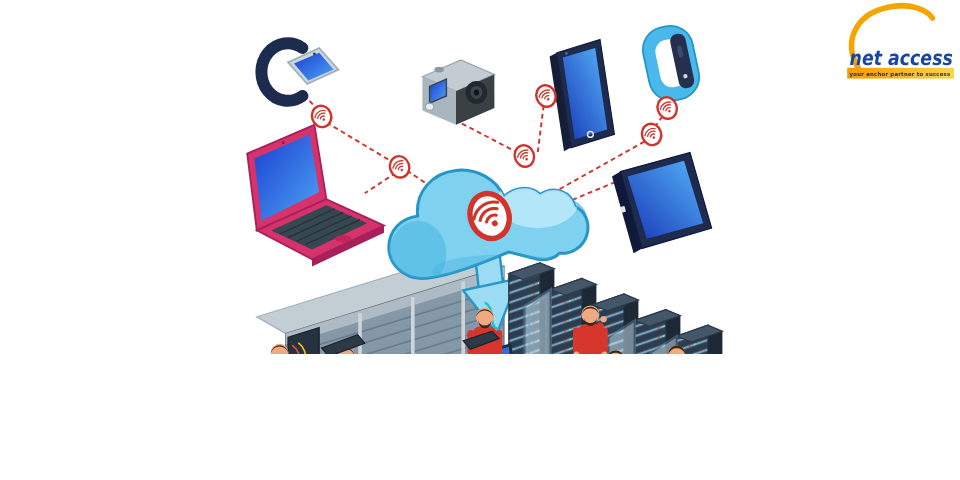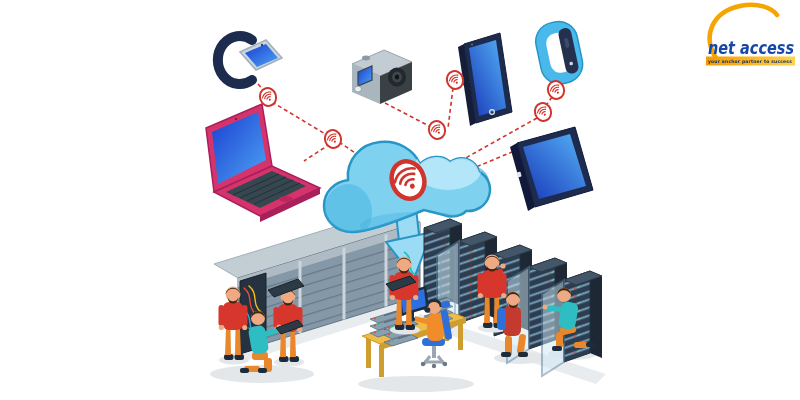--- a/index.html
+++ b/index.html
@@ -5,21 +5,21 @@
   :root{
     --red:#d0342c; --cloud:#7ed2f0; --cloudlight:#bdeafa; --clouddark:#3fb0dc; --cloudline:#2795c6;
     --navy:#1d2b4f; --screen:#2b50d9; --screenlight:#4da3f5; --pink:#d6336c; --pinkdark:#a8205a;
     --graylight:#c9d3da; --rackface:#8598a7; --rackline:#64788a; --rackroof:#c3cdd4;
     --cabface:#2c3d4f; --cabtop:#44566a; --cabside:#1d2834; --stripe:#7ba3c0; --glass:#cfeaf6;
     --sweater:#d7362c; --pants:#e8872b; --skin:#efa983; --hair:#43280f; --teal:#2fbdc4;
     --chair:#2f6fd8; --desk:#eebc49; --deskdark:#cf9c2e; --shadow:#e3e7ea;
     --logoblue:#1747a5; --logogold:#f6a500; --metal:#8aa0b2;
   }
   html,body{margin:0;padding:0;background:#fff;}
-  .stage{position:relative;width:800px;height:400px;background:#fff;overflow:hidden;
+  .stage{position:relative;width:800px;height:295px;background:#fff;overflow:hidden;
          font-family:"DejaVu Sans","Liberation Sans",sans-serif;}
   svg{position:absolute;left:0;top:0;}
   .shadow{fill:var(--shadow);}
   .sweater{fill:var(--sweater);} .pants{fill:var(--pants);} .skin{fill:var(--skin);}
   .hair{fill:var(--hair);} .shoe{fill:#1d2b3a;} .teal{fill:var(--teal);}
   .dash{stroke:var(--red);stroke-width:1.6;stroke-dasharray:4 3;fill:none;}
   text.logo-title{font-size:17px;font-weight:bold;font-style:italic;fill:var(--logoblue);}
   text.logo-tag{font-size:4.6px;font-weight:bold;fill:#12306e;letter-spacing:.2px;}
 </style>
 </head>

